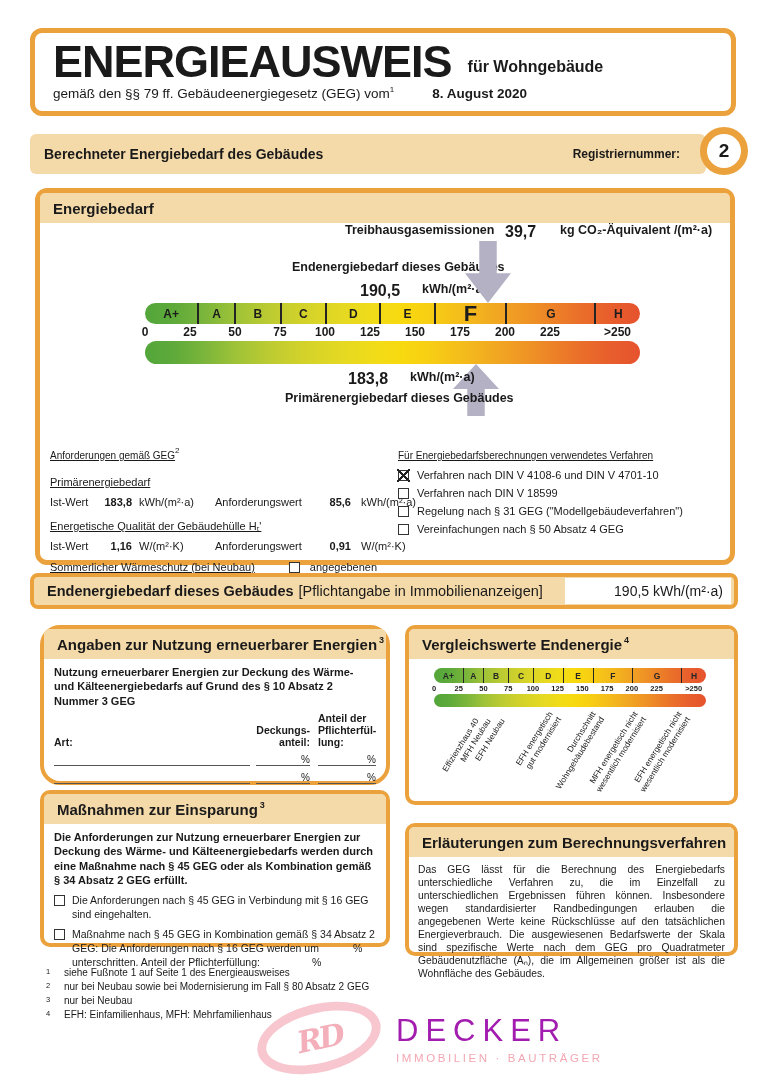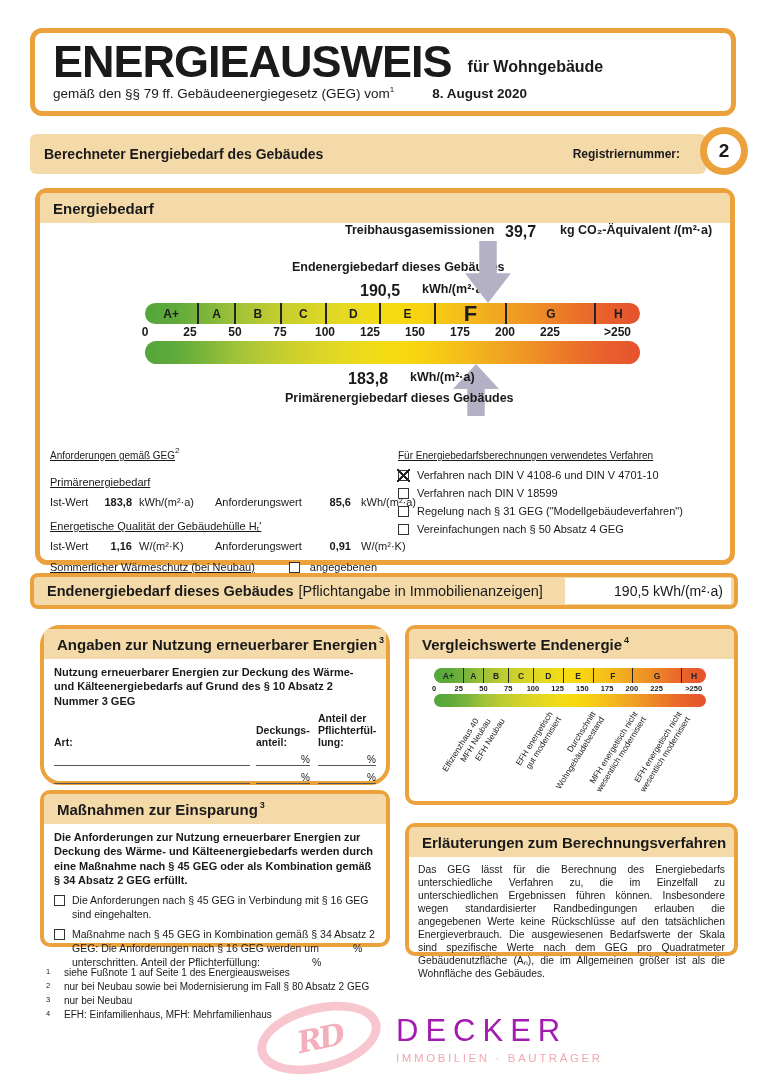--- a/index.html
+++ b/index.html
@@ -274,21 +274,21 @@
   <div class="obox bxa">
     <div class="sechead">
       <span>Angaben zur Nutzung erneuerbarer Energien</span>
         <sup>3</sup>
     </div>
     <div class="bxbody">
       <div class="introb">Nutzung erneuerbarer Energien zur Deckung des Wärme- und Kälteenergiebedarfs auf Grund des § 10 Absatz 2 Nummer 3 GEG</div>
       <div class="rtable">
         <div class="rhead">
           <span class="rc1">Art:</span>
-          <span class="rc2" style="text-align:left;">Deckungs- anteil:</span>
+          <span class="rc2" style="text-align:right;">Deckungs- anteil:</span>
           <span class="rc3" style="text-align:left;">Anteil der Pflichterfül- lung:</span>
         </div>
         <div class="rrow">
           <span class="rc1"></span>
           <span class="rc2 pct">%</span>
           <span class="rc3 pct">%</span>
         </div>
         <div class="rrow">
           <span class="rc1"></span>
           <span class="rc2 pct">%</span>

